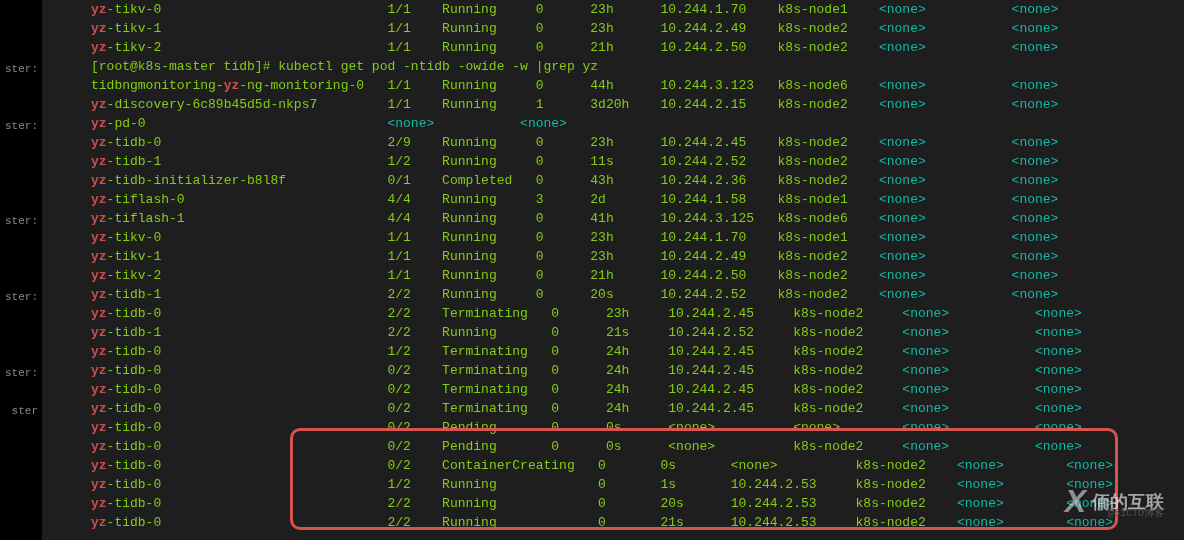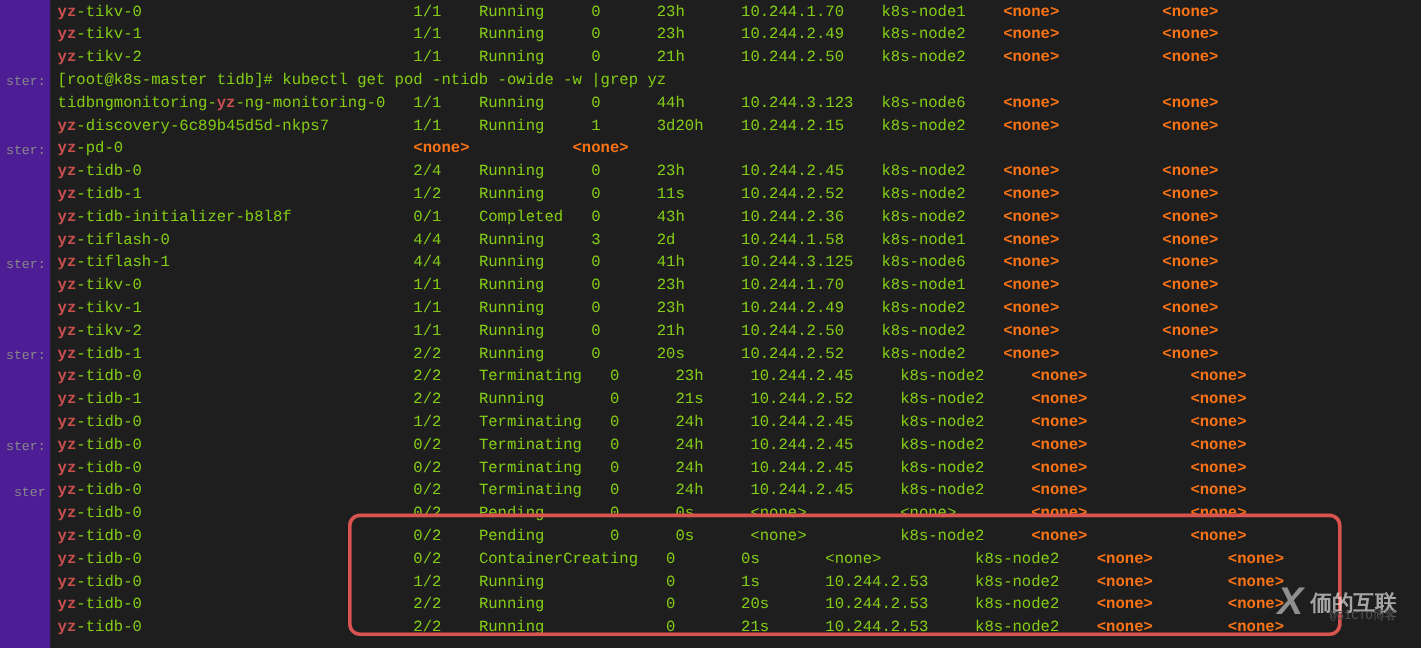--- a/index.html
+++ b/index.html
@@ -12,21 +12,21 @@
   height: 540px;
   overflow: hidden;
   position: relative;
 }
 .terminal {
   display: flex;
   height: 100%;
 }
 .sidebar {
   width: 42px;
-  background: #4c1d95;
+  background: #000000;
   color: #888;
   font-size: 11px;
   padding-top: 2px;
 }
 .sidebar-line {
   height: 19px;
   display: flex;
   align-items: center;
   justify-content: flex-end;
   padding-right: 4px;
@@ -36,24 +36,25 @@
   background: #1e1e1e;
   padding-top: 0;
   overflow: hidden;
 }
 .line {
   height: 19px;
   display: flex;
   align-items: center;
   white-space: pre;
   padding-left: 6px;
+  margin-left: 43px;
 }
 .yz { color: #c94f4f; font-weight: bold; }
 .txt { color: #84cc16; }
-.none { color: #f97316; font-weight: bold; }
+.none { color: #14b8a6; }
 .highlight-box {
   position: absolute;
   border: 3px solid #d9534f;
   border-radius: 10px;
   pointer-events: none;
 }
 .watermark {
   position: absolute;
   right: 20px;
   bottom: 20px;
@@ -114,21 +115,21 @@
       <div class="sidebar-line"></div>
     </div>
   <div class="main" id="main">
       <div class="line"><span class="yz">yz</span><span class="txt">-tikv-0                             </span><span class="txt">1/1    Running     0      23h      10.244.1.70    k8s-node1    </span><span class="none">&lt;none&gt;           </span><span class="none">&lt;none&gt;</span></div>
       <div class="line"><span class="yz">yz</span><span class="txt">-tikv-1                             </span><span class="txt">1/1    Running     0      23h      10.244.2.49    k8s-node2    </span><span class="none">&lt;none&gt;           </span><span class="none">&lt;none&gt;</span></div>
       <div class="line"><span class="yz">yz</span><span class="txt">-tikv-2                             </span><span class="txt">1/1    Running     0      21h      10.244.2.50    k8s-node2    </span><span class="none">&lt;none&gt;           </span><span class="none">&lt;none&gt;</span></div>
       <div class="line"><span class="txt">[root@k8s-master tidb]# kubectl get pod -ntidb -owide -w |grep yz</span></div>
       <div class="line"><span class="txt">tidbngmonitoring-</span><span class="yz">yz</span><span class="txt">-ng-monitoring-0   </span><span class="txt">1/1    Running     0      44h      10.244.3.123   k8s-node6    </span><span class="none">&lt;none&gt;           </span><span class="none">&lt;none&gt;</span></div>
       <div class="line"><span class="yz">yz</span><span class="txt">-discovery-6c89b45d5d-nkps7         </span><span class="txt">1/1    Running     1      3d20h    10.244.2.15    k8s-node2    </span><span class="none">&lt;none&gt;           </span><span class="none">&lt;none&gt;</span></div>
       <div class="line"><span class="yz">yz</span><span class="txt">-pd-0                               </span><span class="none">&lt;none&gt;           </span><span class="none">&lt;none&gt;</span></div>
-      <div class="line"><span class="yz">yz</span><span class="txt">-tidb-0                             </span><span class="txt">2/4    Running     0      23h      10.244.2.45    k8s-node2    </span><span class="none">&lt;none&gt;           </span><span class="none">&lt;none&gt;</span></div>
+      <div class="line"><span class="yz">yz</span><span class="txt">-tidb-0                             </span><span class="txt">2/9    Running     0      23h      10.244.2.45    k8s-node2    </span><span class="none">&lt;none&gt;           </span><span class="none">&lt;none&gt;</span></div>
       <div class="line"><span class="yz">yz</span><span class="txt">-tidb-1                             </span><span class="txt">1/2    Running     0      11s      10.244.2.52    k8s-node2    </span><span class="none">&lt;none&gt;           </span><span class="none">&lt;none&gt;</span></div>
       <div class="line"><span class="yz">yz</span><span class="txt">-tidb-initializer-b8l8f             </span><span class="txt">0/1    Completed   0      43h      10.244.2.36    k8s-node2    </span><span class="none">&lt;none&gt;           </span><span class="none">&lt;none&gt;</span></div>
       <div class="line"><span class="yz">yz</span><span class="txt">-tiflash-0                          </span><span class="txt">4/4    Running     3      2d       10.244.1.58    k8s-node1    </span><span class="none">&lt;none&gt;           </span><span class="none">&lt;none&gt;</span></div>
       <div class="line"><span class="yz">yz</span><span class="txt">-tiflash-1                          </span><span class="txt">4/4    Running     0      41h      10.244.3.125   k8s-node6    </span><span class="none">&lt;none&gt;           </span><span class="none">&lt;none&gt;</span></div>
       <div class="line"><span class="yz">yz</span><span class="txt">-tikv-0                             </span><span class="txt">1/1    Running     0      23h      10.244.1.70    k8s-node1    </span><span class="none">&lt;none&gt;           </span><span class="none">&lt;none&gt;</span></div>
       <div class="line"><span class="yz">yz</span><span class="txt">-tikv-1                             </span><span class="txt">1/1    Running     0      23h      10.244.2.49    k8s-node2    </span><span class="none">&lt;none&gt;           </span><span class="none">&lt;none&gt;</span></div>
       <div class="line"><span class="yz">yz</span><span class="txt">-tikv-2                             </span><span class="txt">1/1    Running     0      21h      10.244.2.50    k8s-node2    </span><span class="none">&lt;none&gt;           </span><span class="none">&lt;none&gt;</span></div>
       <div class="line"><span class="yz">yz</span><span class="txt">-tidb-1                             </span><span class="txt">2/2    Running     0      20s      10.244.2.52    k8s-node2    </span><span class="none">&lt;none&gt;           </span><span class="none">&lt;none&gt;</span></div>
       <div class="line"><span class="yz">yz</span><span class="txt">-tidb-0                             </span><span class="txt">2/2    Terminating   0      23h     10.244.2.45     k8s-node2     </span><span class="none">&lt;none&gt;           </span><span class="none">&lt;none&gt;</span></div>
       <div class="line"><span class="yz">yz</span><span class="txt">-tidb-1                             </span><span class="txt">2/2    Running       0      21s     10.244.2.52     k8s-node2     </span><span class="none">&lt;none&gt;           </span><span class="none">&lt;none&gt;</span></div>

